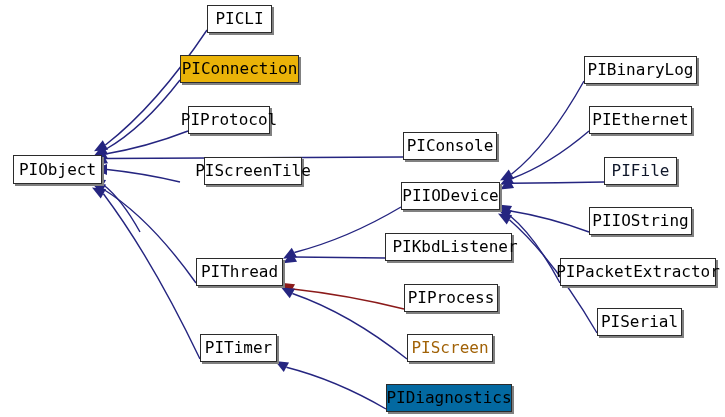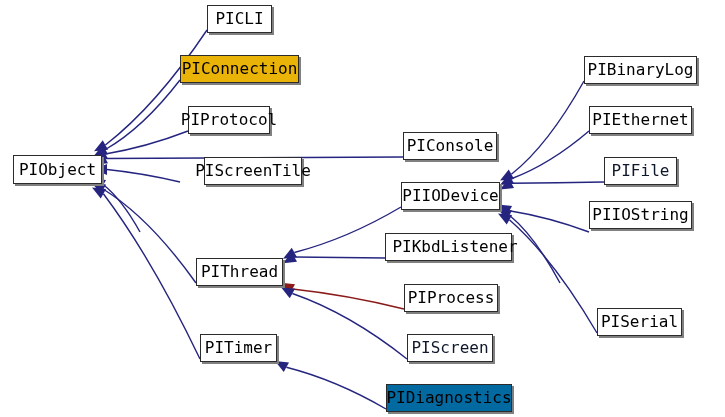--- a/index.html
+++ b/index.html
@@ -95,34 +95,37 @@
     </div>
     <div class="node" style="left: 401px; top: 182px; width: 99px; height: 28px; border-color: rgb(43, 43, 43); background: rgb(255, 255, 255); color: rgb(0, 0, 0); box-shadow: rgb(128, 128, 128) 2px 2px 0px 0px;">
       <span>PIIODevice</span>
     </div>
     <div class="node" style="left: 385px; top: 233px; width: 127px; height: 28px; border-color: rgb(43, 43, 43); background: rgb(255, 255, 255); color: rgb(0, 0, 0); box-shadow: rgb(128, 128, 128) 2px 2px 0px 0px; padding-left: 13px;">
       <span>PIKbdListener</span>
     </div>
     <div class="node" style="left: 404px; top: 284px; width: 94px; height: 28px; border-color: rgb(43, 43, 43); background: rgb(255, 255, 255); color: rgb(0, 0, 0); box-shadow: rgb(128, 128, 128) 2px 2px 0px 0px;">
       <span>PIProcess</span>
     </div>
-    <div class="node" style="left: 407px; top: 334px; width: 86px; height: 28px; border-color: rgb(43, 43, 43); background: rgb(255, 255, 255); color: #0f172a; box-shadow: rgb(128, 128, 128) 2px 2px 0px 0px;">
+    <div class="node" style="left: 407px; top: 334px; width: 86px; height: 28px; border-color: rgb(43, 43, 43); background: rgb(255, 255, 255); color: #a16207; box-shadow: rgb(128, 128, 128) 2px 2px 0px 0px;">
       <span>PIScreen</span>
     </div>
     <div class="node" style="left: 386px; top: 384px; width: 126px; height: 28px; border-color: rgb(43, 43, 43); background: #0369a1; color: rgb(0, 0, 0); box-shadow: rgb(128, 128, 128) 2px 2px 0px 0px;">
       <span>PIDiagnostics</span>
     </div>
     <div class="node" style="left: 584px; top: 56px; width: 113px; height: 28px; border-color: rgb(43, 43, 43); background: rgb(255, 255, 255); color: rgb(0, 0, 0); box-shadow: rgb(128, 128, 128) 2px 2px 0px 0px;">
       <span>PIBinaryLog</span>
     </div>
     <div class="node" style="left: 589px; top: 106px; width: 103px; height: 28px; border-color: rgb(43, 43, 43); background: rgb(255, 255, 255); color: rgb(0, 0, 0); box-shadow: rgb(128, 128, 128) 2px 2px 0px 0px;">
       <span>PIEthernet</span>
     </div>
     <div class="node" style="left: 604px; top: 157px; width: 73px; height: 28px; border-color: rgb(43, 43, 43); background: rgb(255, 255, 255); color: #0f172a; box-shadow: rgb(128, 128, 128) 2px 2px 0px 0px;">
       <span>PIFile</span>
     </div>
-    <div class="node" style="left: 589px; top: 201px; width: 103px; height: 28px; border-color: rgb(43, 43, 43); background: rgb(255, 255, 255); color: rgb(0, 0, 0); box-shadow: rgb(128, 128, 128) 2px 2px 0px 0px;">
+    <div class="node" style="left: 589px; top: 207px; width: 103px; height: 28px; border-color: rgb(43, 43, 43); background: rgb(255, 255, 255); color: rgb(0, 0, 0); box-shadow: rgb(128, 128, 128) 2px 2px 0px 0px;">
       <span>PIIOString</span>
+    </div>
+    <div class="node" style="left: 560px; top: 258px; width: 156px; height: 28px; border-color: rgb(43, 43, 43); background: rgb(255, 255, 255); color: rgb(0, 0, 0); box-shadow: rgb(128, 128, 128) 2px 2px 0px 0px;">
+      <span>PIPacketExtractor</span>
     </div>
     <div class="node" style="left: 597px; top: 308px; width: 85px; height: 28px; border-color: rgb(43, 43, 43); background: rgb(255, 255, 255); color: rgb(0, 0, 0); box-shadow: rgb(128, 128, 128) 2px 2px 0px 0px;">
       <span>PISerial</span>
     </div>
   </div>
 
 </body></html>

